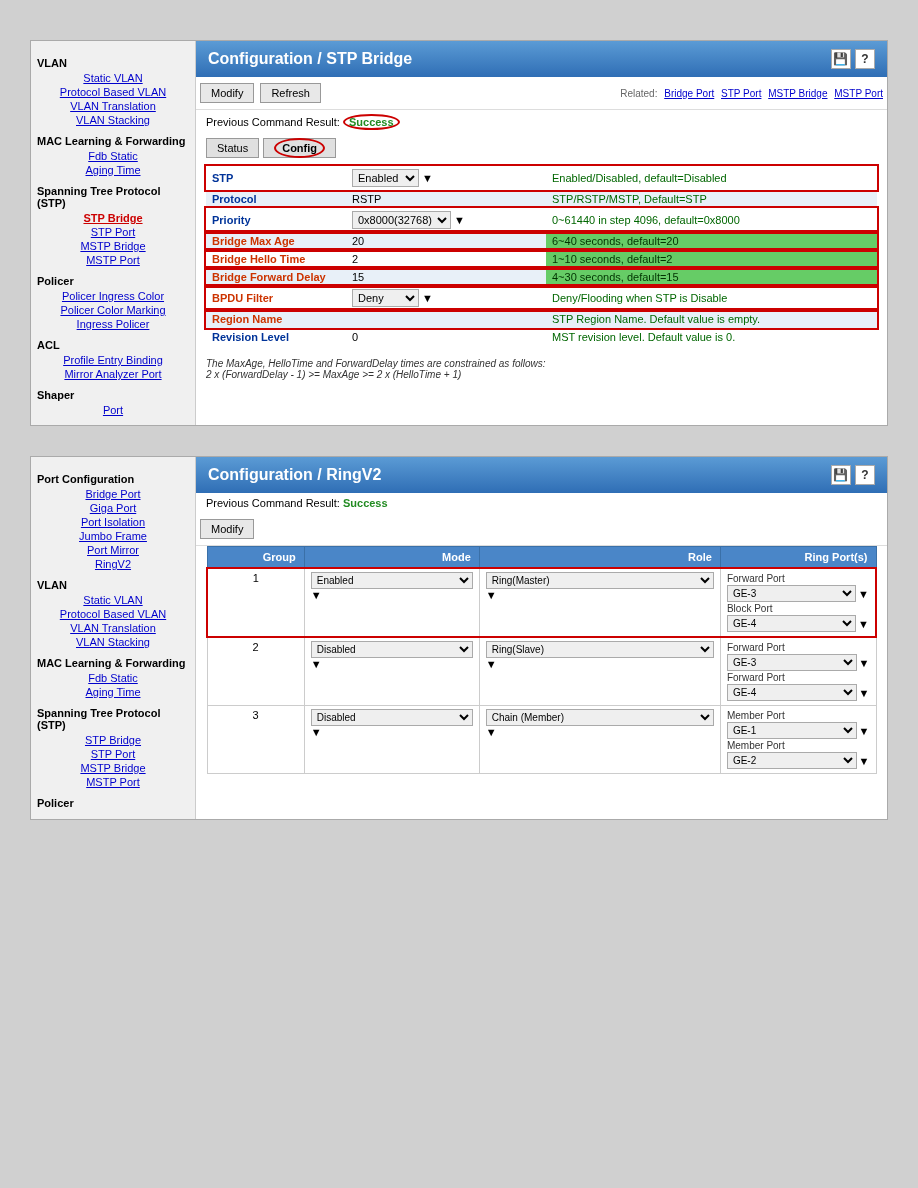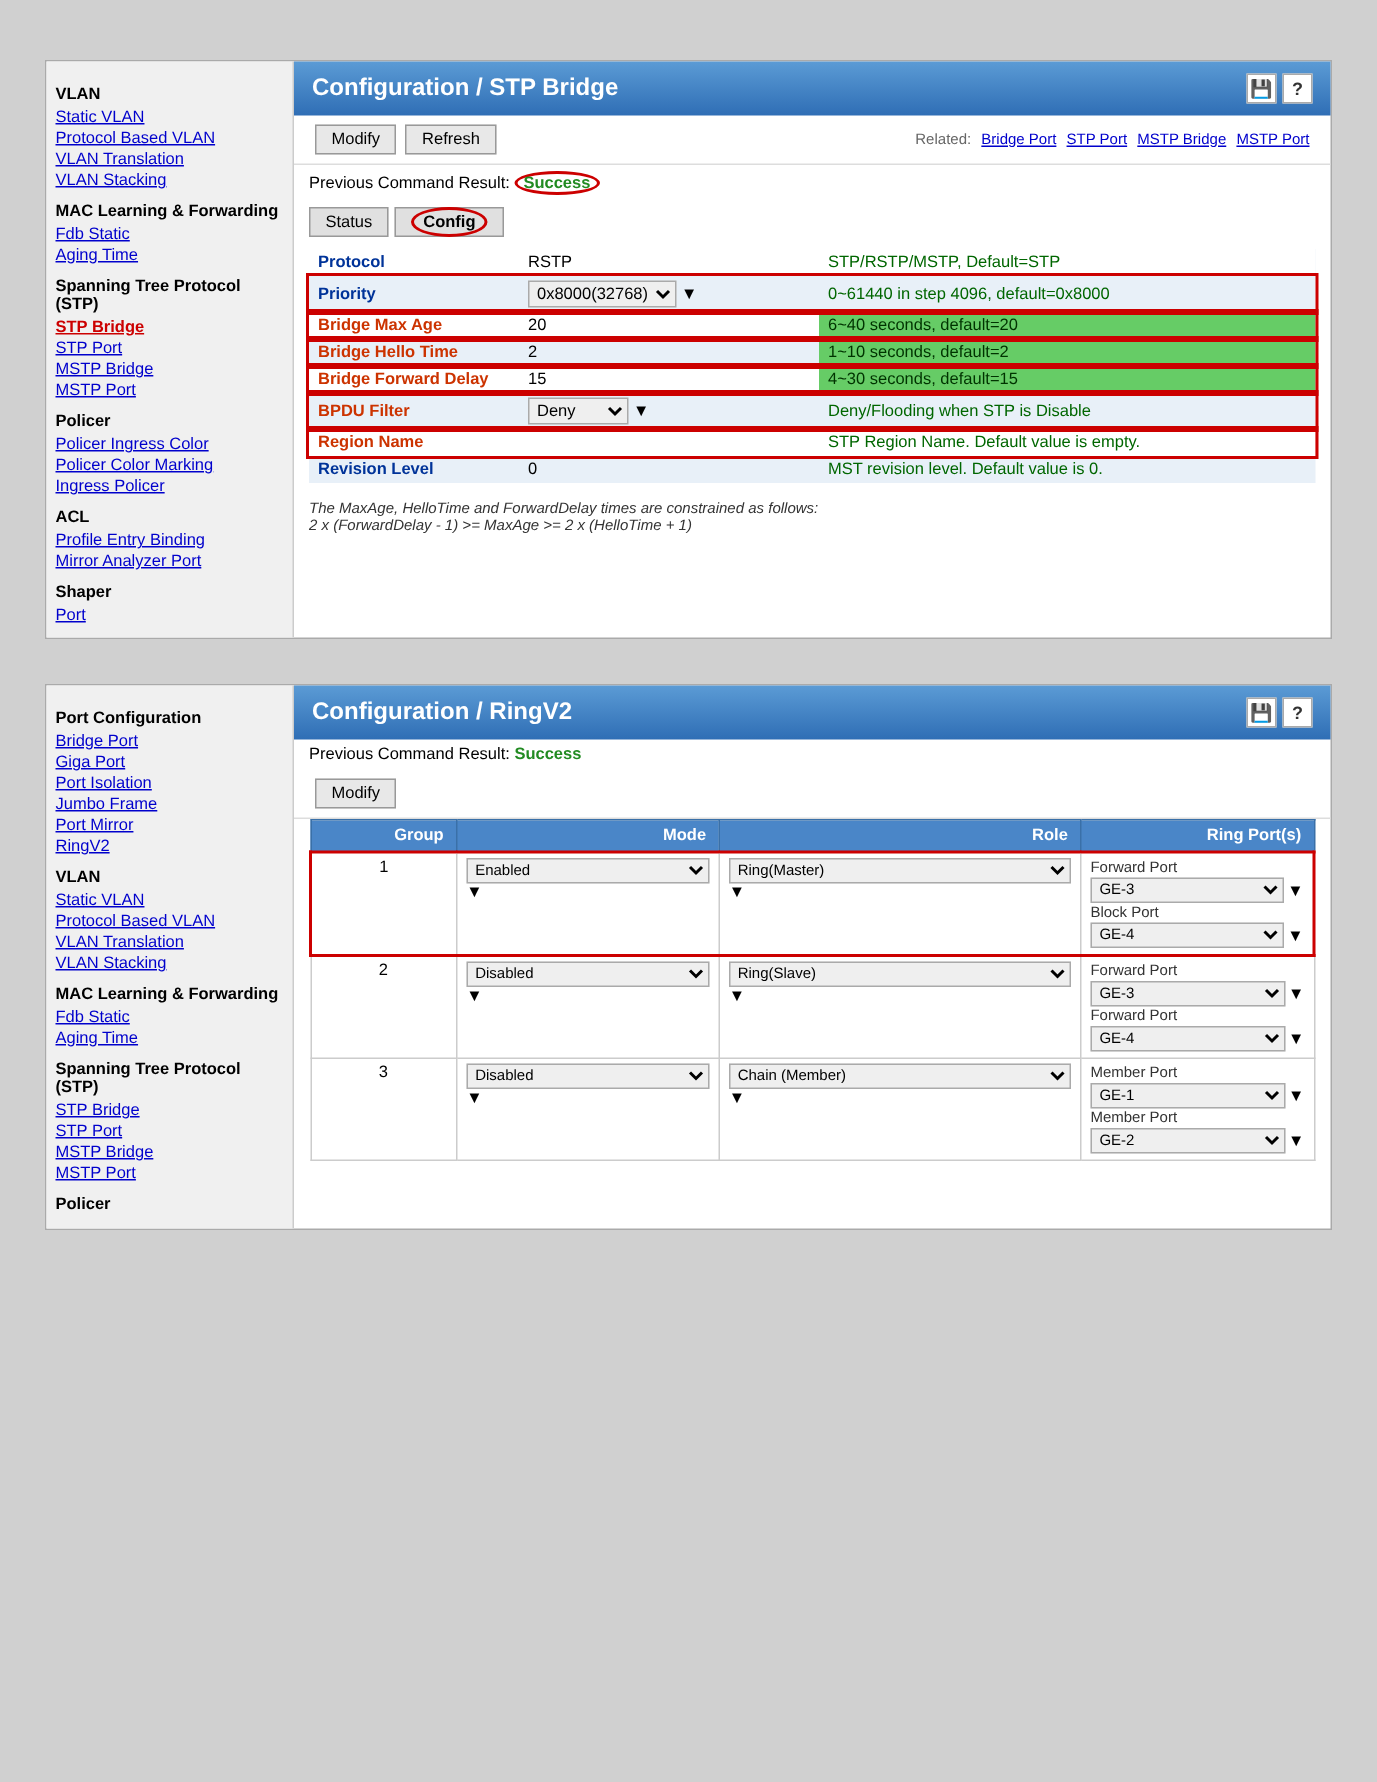--- a/index.html
+++ b/index.html
@@ -6,33 +6,33 @@
     body { font-family: Arial, Helvetica, sans-serif; font-size: 11px; background: #d0d0d0; }
 
     .page-wrapper { width: 918px; min-height: 1188px; background: #d0d0d0; padding: 20px 0; }
 
     
     .panel { display: flex; margin: 20px 30px; background: #fff; border: 1px solid #aaa; }
 
     
     .sidebar { width: 165px; min-width: 165px; background: #f0f0f0; border-right: 1px solid #ccc; padding: 8px 6px; font-size: 11px; }
     .sidebar-section-title { font-weight: bold; color: #000; margin-top: 8px; margin-bottom: 2px; }
-    .sidebar-link { display: block; color: #0000cc; text-decoration: underline; cursor: pointer; padding: 1px 0; }
+    .sidebar-link { display: block; color: #0000cc; text-decoration: underline; cursor: pointer; padding: 1px 0; text-align: center; }
     .sidebar-link.active { color: #cc0000; font-weight: bold; }
 
     
     .main-content { flex: 1; padding: 0; border-radius: 26px; }
 
     
     .config-header { background: linear-gradient(to bottom, #5b9bd5, #2f6eb5); color: white; padding: 8px 12px; font-size: 16px; font-weight: bold; display: flex; align-items: center; justify-content: space-between; }
     .header-icons { display: flex; gap: 4px; align-items: center; }
     .header-icon { width: 20px; height: 20px; background: #fff; border: 1px solid #aaa; display: flex; align-items: center; justify-content: center; font-size: 12px; color: #333; cursor: pointer; }
 
     
-    .toolbar { padding: 6px 14px; display: flex; align-items: center; gap: 6px; border-bottom: 1px solid #ddd; }
+    .toolbar { padding: 6px 4px; display: flex; align-items: center; gap: 6px; border-bottom: 1px solid #ddd; }
     .btn { padding: 3px 10px; background: #e8e8e8; border: 1px solid #999; cursor: pointer; font-size: 11px; }
     .related-links { margin-left: auto; font-size: 10px; color: #666; }
     .related-links a { color: #0000cc; text-decoration: underline; margin-left: 4px; cursor: pointer; }
 
     
     .status-bar { padding: 4px 10px; font-size: 11px; }
     .status-success { display: inline-block; border: 2px solid #cc0000; border-radius: 50%; padding: 0px 4px; color: #228B22; font-weight: bold; }
 
     
     .tabs { padding: 4px 10px; display: flex; gap: 4px; }
@@ -131,20 +131,31 @@
       <div class="tabs">
         <div class="tab">Status</div>
         <div class="tab">
           <span class="tab-circled">Config</span>
         </div>
       </div>
 
       <table class="config-table" style="margin: 4px 10px; width: calc(100% - 20px);">
         <tbody>
 
+          <tr style="background:#fff; outline: 2px solid #cc0000;">
+            <td class="field-label">STP</td>
+            <td class="field-value">
+              <select class="inline">
+                <option>Enabled</option>
+                <option>Disabled</option>
+              </select>
+              ▼
+            </td>
+            <td class="field-desc">Enabled/Disabled, default=Disabled</td>
+          </tr>
 
           <tr style="background:#e8f0f8;">
             <td class="field-label">Protocol</td>
             <td class="field-value">
               <span>RSTP</span>
             </td>
             <td class="field-desc">STP/RSTP/MSTP, Default=STP</td>
           </tr>
 
           <tr style="background:#fff; outline: 2px solid #cc0000;">

